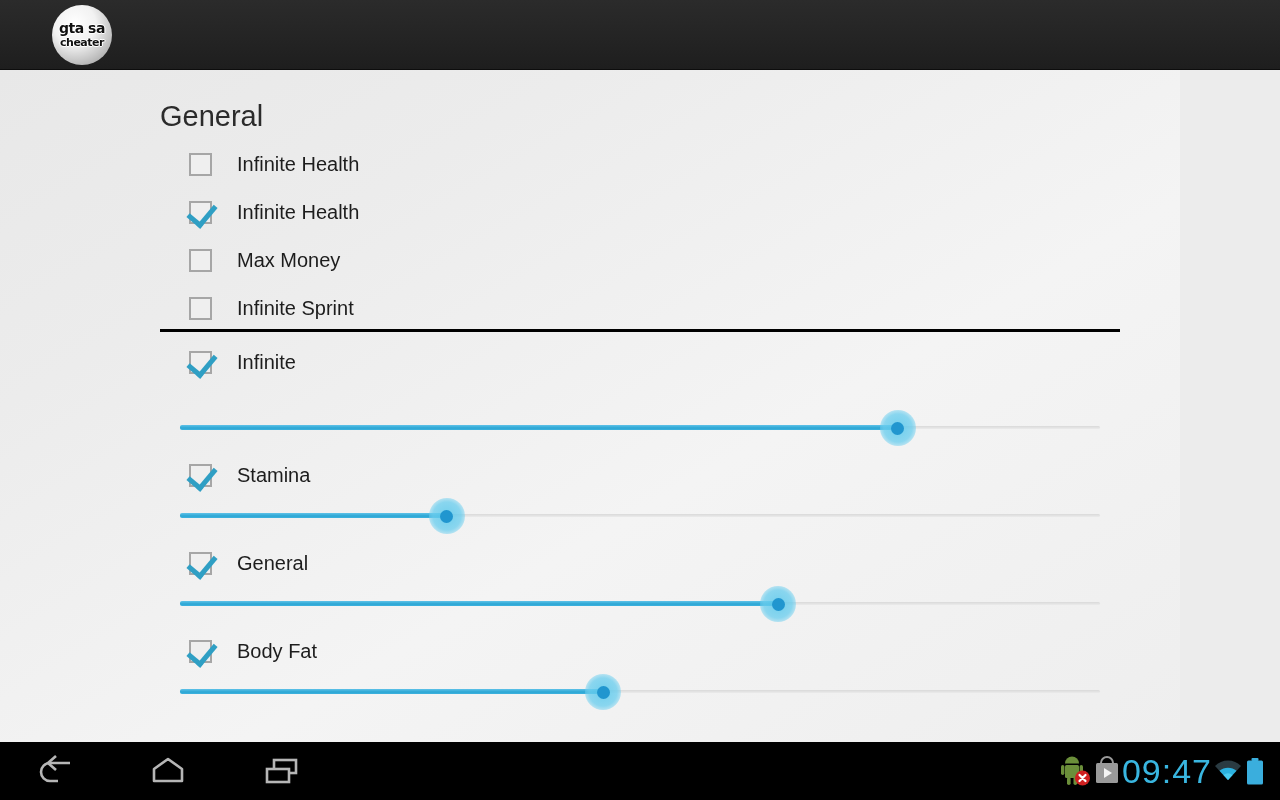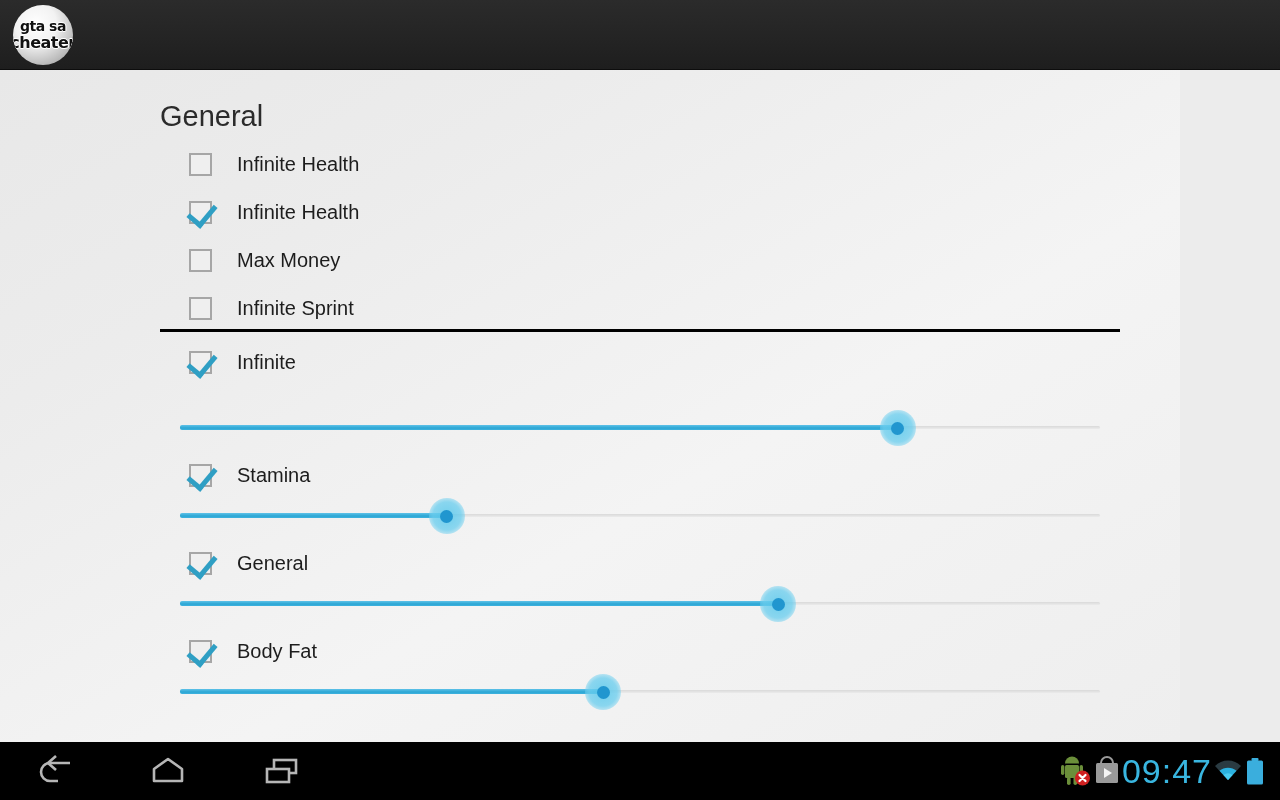--- a/index.html
+++ b/index.html
@@ -9,35 +9,35 @@
     overflow:hidden;
     background:#ececec;
   }
   #screen { position:relative; width:1280px; height:800px; }
 
   
   .action-bar {
     position:absolute; top:0; left:0; width:1280px; height:70px;
     background:linear-gradient(to bottom,#2b2b2b 0%,#242424 55%,#1e1e1e 100%);
     border-bottom:1px solid #0d0d0d;
-    display:flex; align-items:center;
+    display:flex; align-items:center;padding-left:39px;
   }
   .app-logo {
     width:60px; height:60px; margin-left:13px; border-radius:50%;
     background:radial-gradient(circle at 38% 32%, #ffffff 0%, #f2f2f2 38%, #bdbdbd 72%, #8e8e8e 100%);
     display:flex; flex-direction:column; align-items:center; justify-content:center;
     overflow:hidden; flex:none;
   }
   .logo-l1, .logo-l2 {
     color:#111; font-family:"DejaVu Sans", sans-serif; font-weight:bold;
     letter-spacing:-0.5px; line-height:1;
     text-shadow:1px 0 0 #fff,-1px 0 0 #fff,0 1px 0 #fff,0 -1px 0 #fff;
   }
   .logo-l1 { font-size:14px; }
-  .logo-l2 { font-size:16px; margin-top:2px; }
+  .logo-l2 { font-size:11px; margin-top:2px; }
   .app-title {
     color:#f2f2f2; font-size:25px; margin-left:18px; letter-spacing:0.2px;
     font-family:"Liberation Sans", sans-serif;
   }
 
   
   .content {
     position:absolute; top:70px; left:0; width:1180px; height:672px;
     background:linear-gradient(150deg,#e8e8e8 0%,#ececec 25%,#f4f4f4 60%,#eeeeee 100%);
   }

